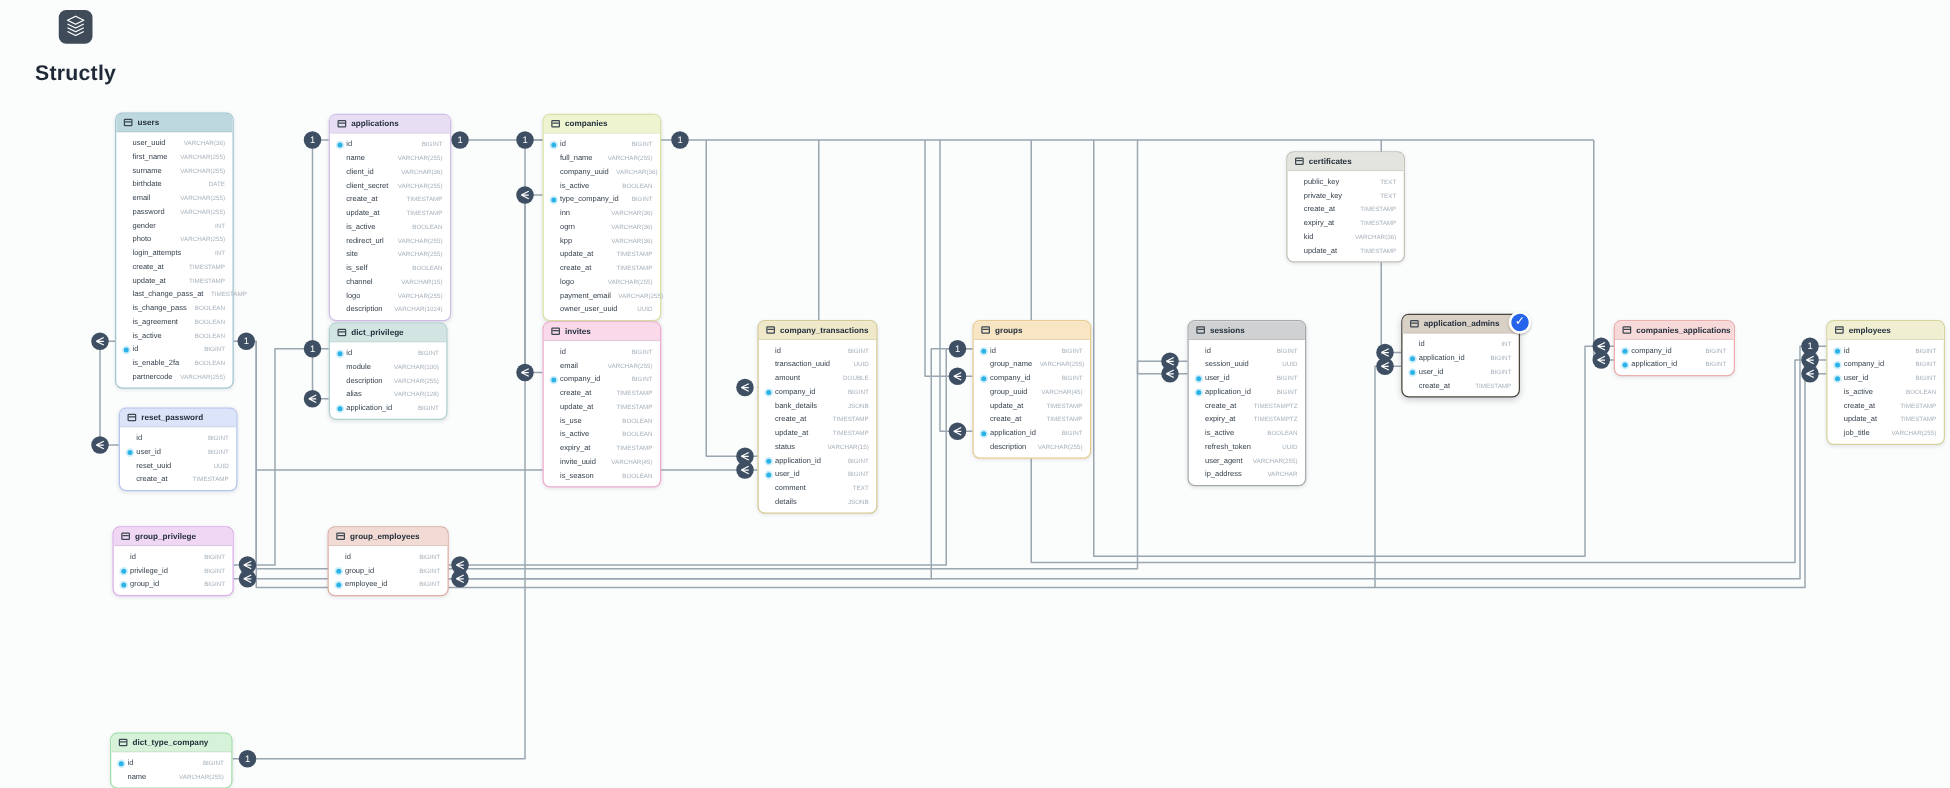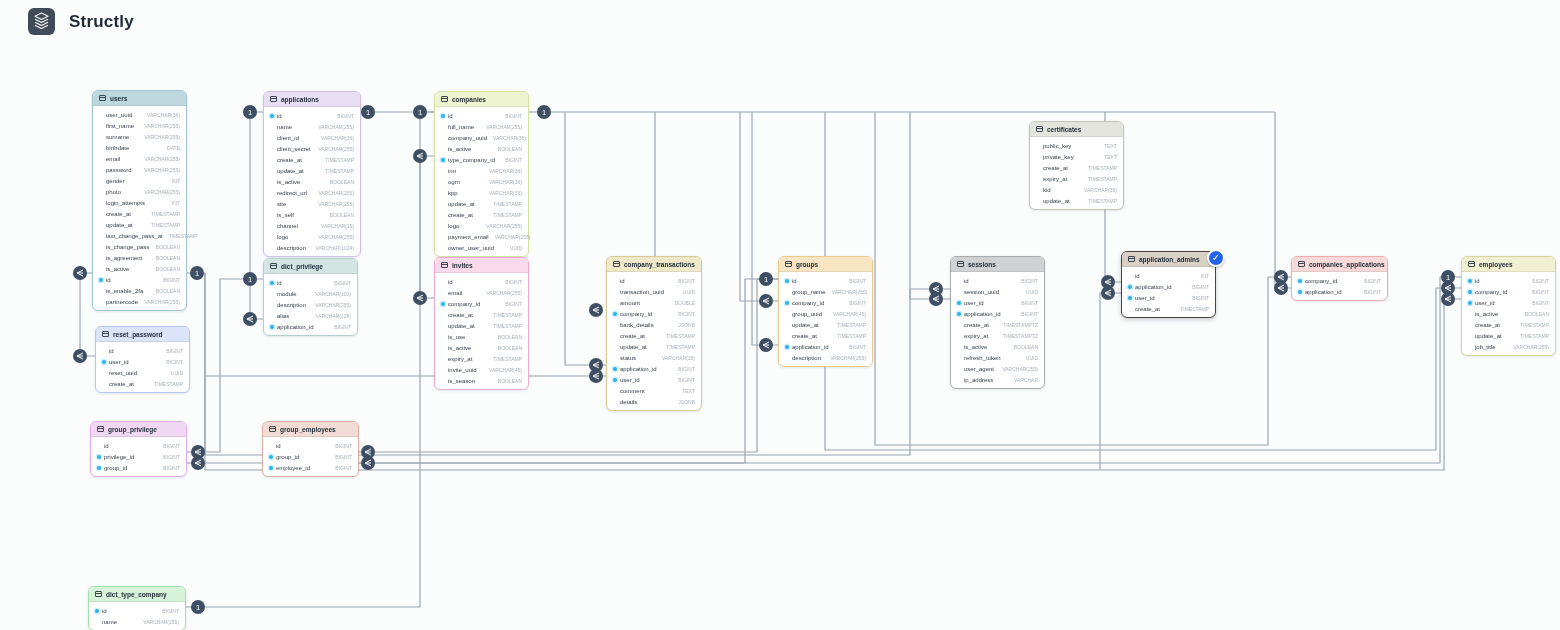--- a/index.html
+++ b/index.html
@@ -1,18 +1,18 @@
 <!DOCTYPE html>
 <html><head>
 <meta charset="utf-8">
 <style>
   * { box-sizing: border-box; margin: 0; padding: 0; }
   html,body { width:1560px; height:630px; overflow:hidden; background:#fbfcfc;
     font-family:"Liberation Sans", sans-serif; }
-  #app-header { position:absolute; left:28px; top:8px; display:flex; align-items:center; gap:14px; z-index:5; }
+  #app-header { position:absolute; left:28px; top:8px; display:flex; align-items:center; gap:14px; z-index:5;flex-direction:column; }
   #logo { width:27px; height:27px; border-radius:6px; background:#3f4b59; display:flex; align-items:center; justify-content:center; }
   #app-title { font-size:17px; font-weight:700; color:#1f2937; letter-spacing:.2px; }
   #canvas { position:absolute; left:0; top:0; width:1560px; height:630px; }
   #wires { position:absolute; left:0; top:0; z-index:1; }
   .tbl { position:absolute; z-index:2; background:#fff; border-radius:6px;
     box-shadow:0 1px 3px rgba(30,40,60,.10); border:1px solid #ccc; }
   .tbl-hd { display:flex; align-items:center; gap:4px; height:15px; padding:0 6px;
     border-top-left-radius:5px; border-top-right-radius:5px; border-bottom:1px solid rgba(0,0,0,.08); }
   .tbl-hd .tname { font-size:6.5px; font-weight:700; color:#24303c; white-space:nowrap; }
   .ticon { width:7px; height:6px; border:1px solid #3c4752; border-radius:1px; position:relative; flex:0 0 auto; }

